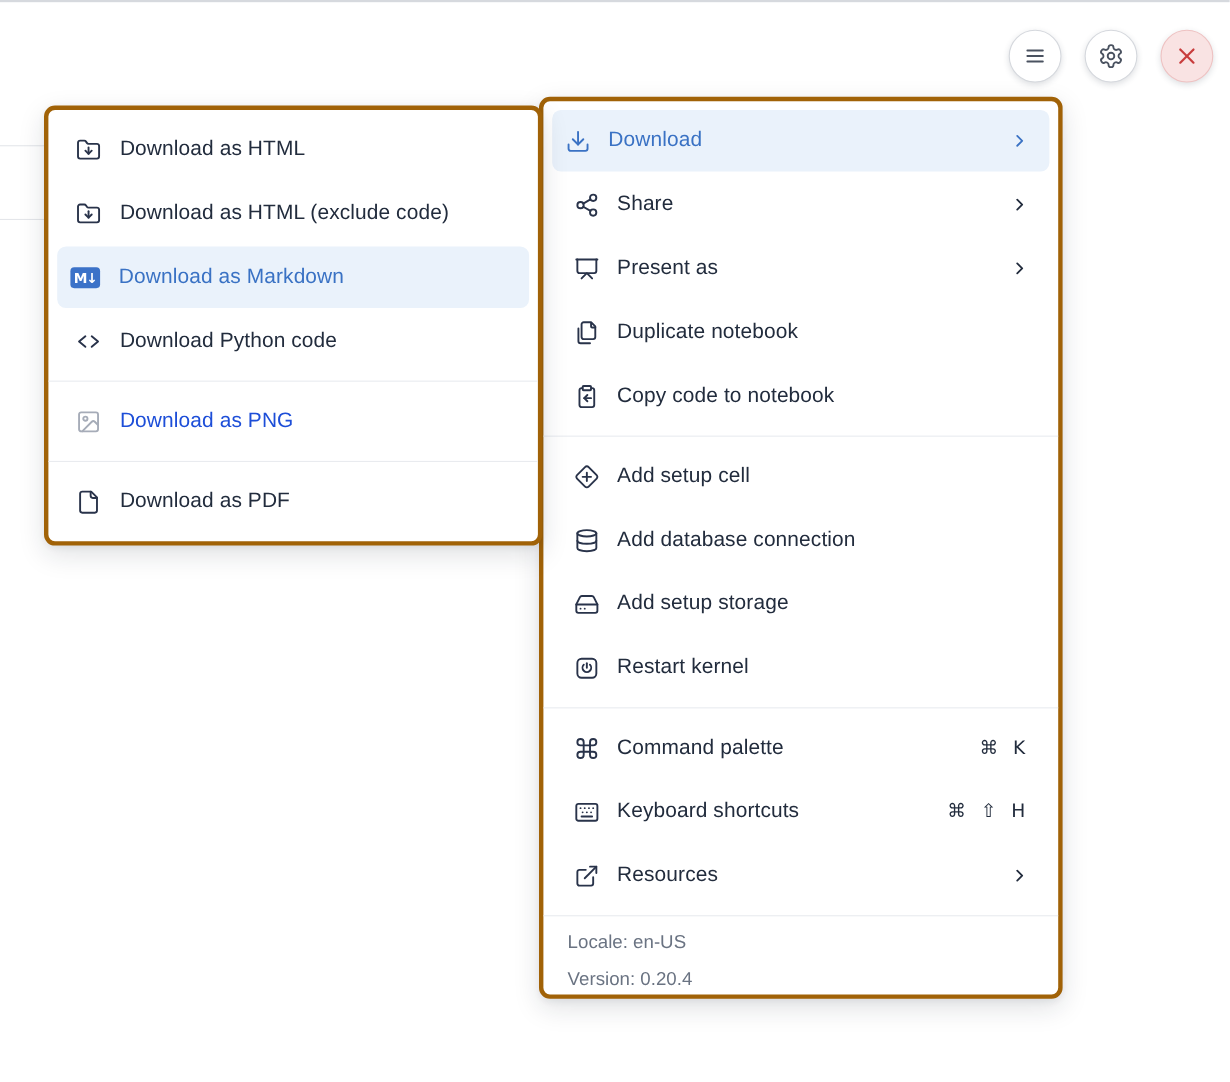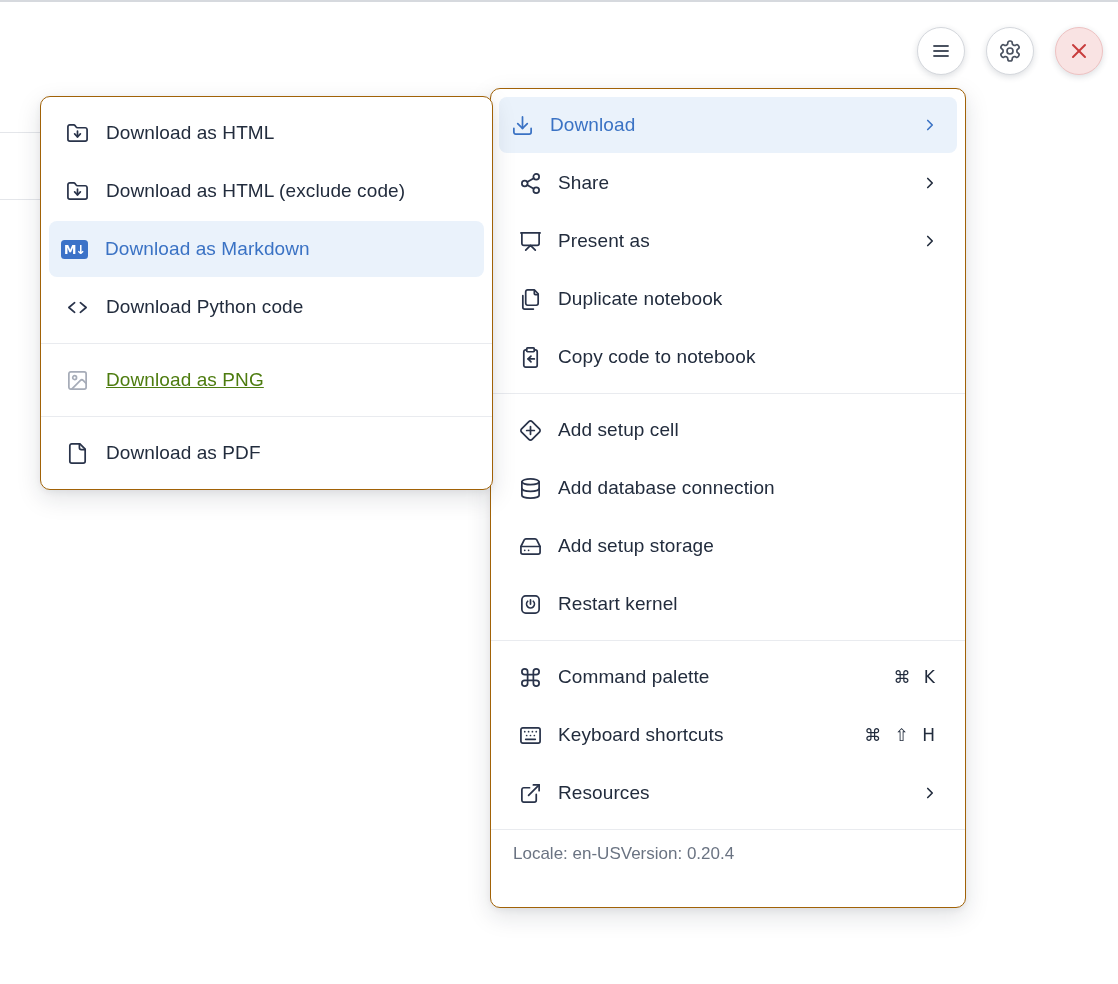--- a/index.html
+++ b/index.html
@@ -14,42 +14,42 @@
 
   
   .round-btn { position: absolute; top: 27px; width: 48px; height: 48px; border-radius: 50%;
     background: #ffffff; border: 1.5px solid #d5d8dd; display: flex; align-items: center; justify-content: center;
     box-shadow: 0 2px 6px rgba(40,50,70,.16); color: #4a5260; cursor: pointer; z-index: 10; }
   .round-btn.menu { left: 917px; }
   .round-btn.settings { left: 986px; }
   .round-btn.close { left: 1055px; background: #f9e3e3; border-color: #eec2c2; color: #c83c3c; }
 
   
-  .panel { position: absolute; background: #ffffff; border: 1px solid #a16207; border-radius: 10px;
+  .panel { position: absolute; background: #ffffff; border: 4px solid #a16207; border-radius: 10px;
     box-shadow: 0 8px 24px rgba(20,30,50,.13), 0 2px 6px rgba(20,30,50,.06); padding: 8px; }
   .main-menu { left: 490px; top: 88px; width: 476px; height: 820px; z-index: 20; }
   .sub-menu  { left: 40px;  top: 96px; width: 453px; z-index: 30; }
 
   .menu-item { height: 56px; border-radius: 8px; display: flex; align-items: center;
     padding: 0 18px 0 20px; gap: 16px; color: #222c3d; cursor: pointer; margin-bottom: 2px; }
   .sub-menu .menu-item { padding: 0 18px 0 17px; gap: 17px; }
   .menu-item:last-child { margin-bottom: 0; }
   .menu-item .mi-icon { width: 23px; height: 23px; flex: 0 0 23px; display: flex; align-items: center; justify-content: center; color: #29334a; }
   .menu-item .mi-label { font-size: 19px; letter-spacing: .1px; flex: 1 1 auto; white-space: nowrap; overflow: hidden; }
   .menu-item .mi-end { margin-left: auto; display: flex; align-items: center; color: #222c3d; }
   .menu-item.active { background: #eaf2fb; color: #3a72c4; padding-left: 12px; }
   .menu-item.active .mi-icon, .menu-item.active .mi-end { color: #3a72c4; }
-  .menu-item.disabled { color: #4d7c0f; cursor: default; text-decoration: underline; }
+  .menu-item.disabled { color: #1d4ed8; cursor: default; }
   .menu-item.disabled .mi-icon { color: #a6acb8; }
 
   .shortcut { font-family: "DejaVu Sans", sans-serif; font-size: 17px; color: #6d7585; letter-spacing: 4px; white-space: nowrap; }
 
   .divider { height: 1px; background: #e9ebef; margin: 8px -8px; }
 
-  .menu-footer { padding: 6px 14px 0; display: flex; gap: 0; }
+  .menu-footer { padding: 6px 14px 0; display: flex; flex-direction: column; gap: 13px; }
   .menu-footer .foot-line { font-size: 17px; color: #6a7382; }
 
   .md-badge { width: 27px; height: 19px; border-radius: 3.5px; background: #3b72c8; color: #ffffff;
     display: flex; align-items: center; justify-content: center;
     font-family: "DejaVu Sans", sans-serif; font-size: 12.5px; font-weight: 700; letter-spacing: -1px; }
 
   svg.ic { display: block; }
 </style>
 </head>
 <body>

